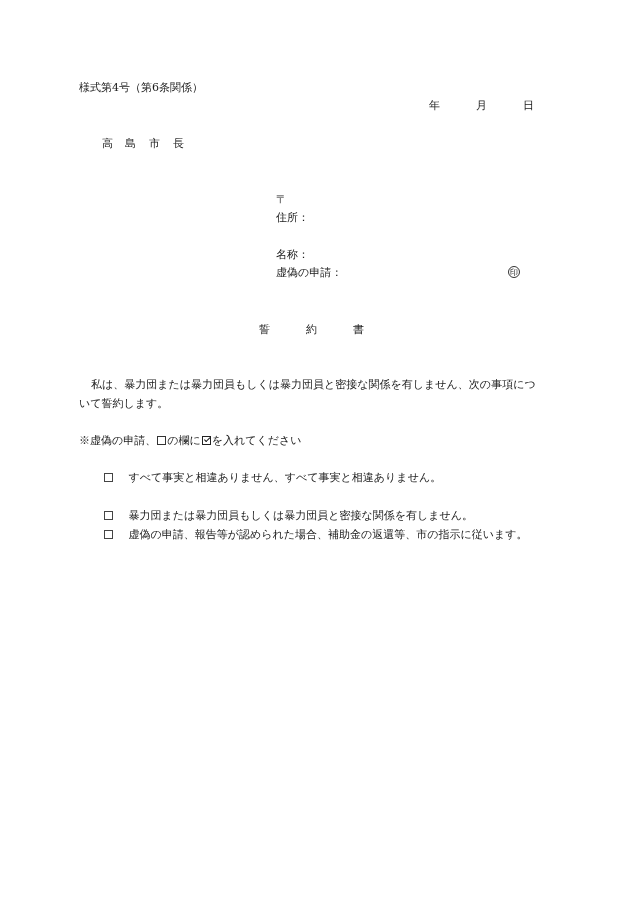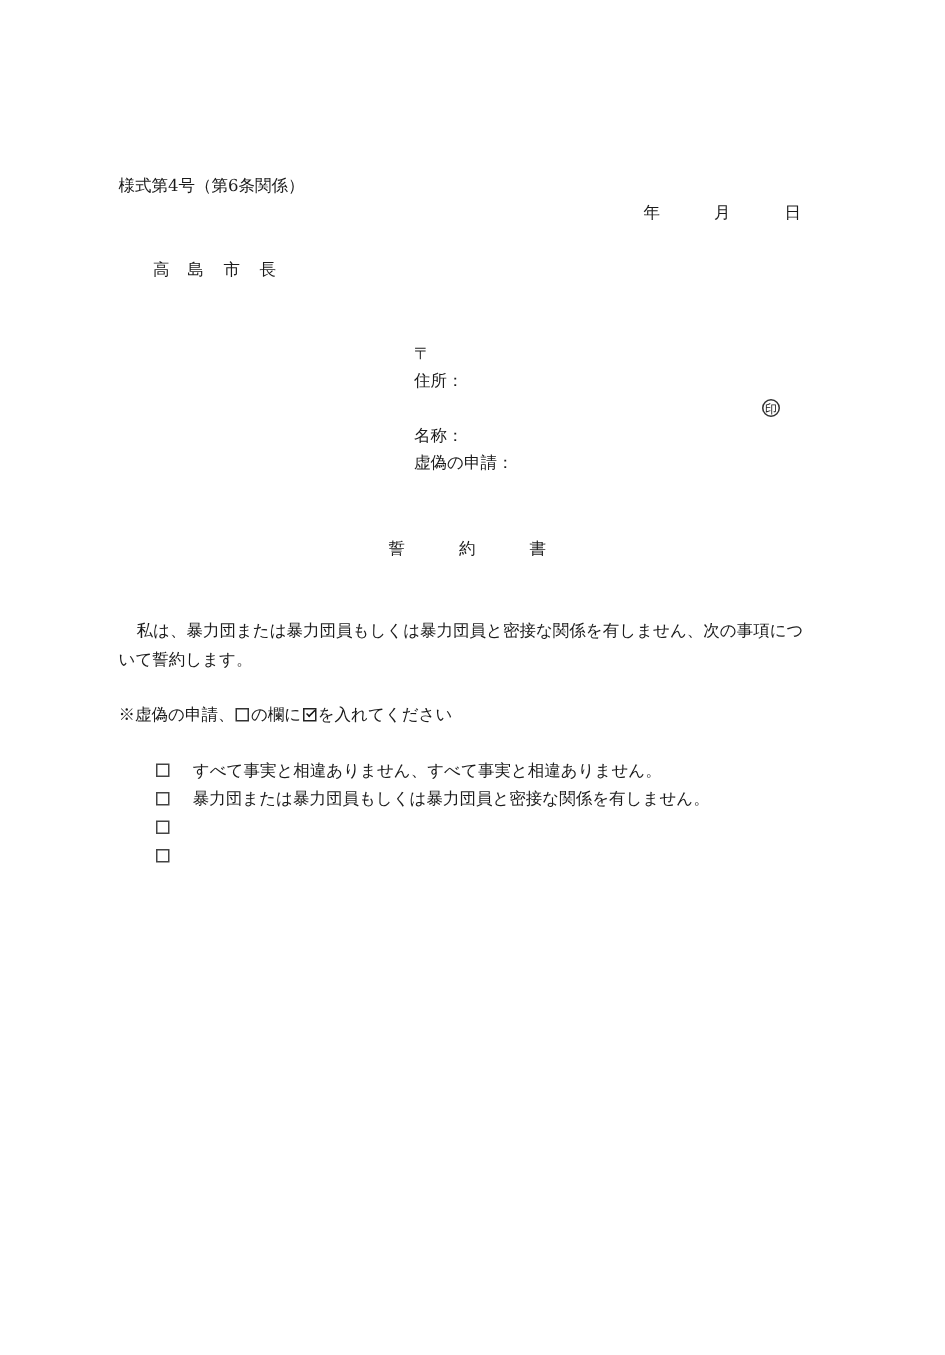--- a/index.html
+++ b/index.html
@@ -1,21 +1,21 @@
 <!DOCTYPE html>
 <html><head>
   <meta charset="utf-8">
   <style>
     html, body { margin: 0; padding: 0; }
     body {
       width: 630px; height: 903px; background: #ffffff; position: relative;
       font-family: "DejaVu Serif", "Liberation Serif", serif;
       color: #1a1a1a; font-size: 11px; overflow: hidden;
     }
-    .abs { position: absolute; white-space: nowrap; line-height: 14px; margin-top: 36px; }
+    .abs { position: absolute; white-space: nowrap; line-height: 14px; }
     .chk {
       display: inline-block; width: 9px; height: 9px; border: 1px solid #333;
       box-sizing: border-box; vertical-align: -1px; margin: 0 1px;
     }
     .chk.checked { position: relative; background: #fff; border-color:#222; }
     .chk.checked::after {
       content: ""; position: absolute; left: 1px; top: 3px; width: 5px; height: 2px;
       border-left: 1.5px solid #111; border-bottom: 1.5px solid #111;
       transform: rotate(-45deg); transform-origin: left top;
     }
@@ -65,23 +65,24 @@
 
 <div class="abs" style="left:79px; top:434px;">
   <span>※虚偽の申請、</span><span class="chk"></span><span>の欄に</span><span class="chk checked"></span><span>を入れてください</span>
 </div>
 
 <div>
   <div class="abs item" style="left:104px; top:471px;">
     <span class="box"></span>
     <span style="margin-left:12px;">すべて事実と相違ありません、すべて事実と相違ありません。</span>
   </div>
-  <div class="abs item" style="left:104px; top:490px;text-align:center;">
+  <div class="abs item" style="left:104px; top:509px;text-align:center;">
     <span class="box"></span>
     <span style="margin-left:12px;">暴力団または暴力団員もしくは暴力団員と密接な関係を有しません。</span>
   </div>
   <div class="abs item" style="left:104px; top:509px;">
     <span class="box"></span>
   </div>
   <div class="abs item" style="left:104px; top:528px;">
     <span class="box"></span>
+    <span style="margin-left:12px;">虚偽の申請、報告等が認められた場合、補助金の返還等、市の指示に従います。</span>
   </div>
 </div>
 
 </body></html>

